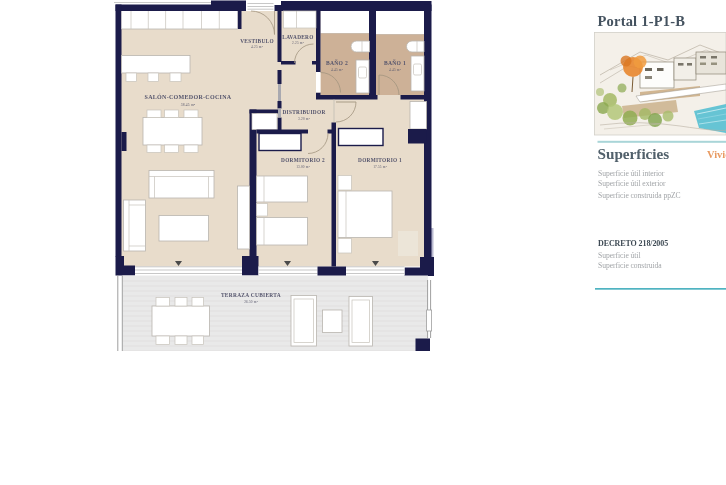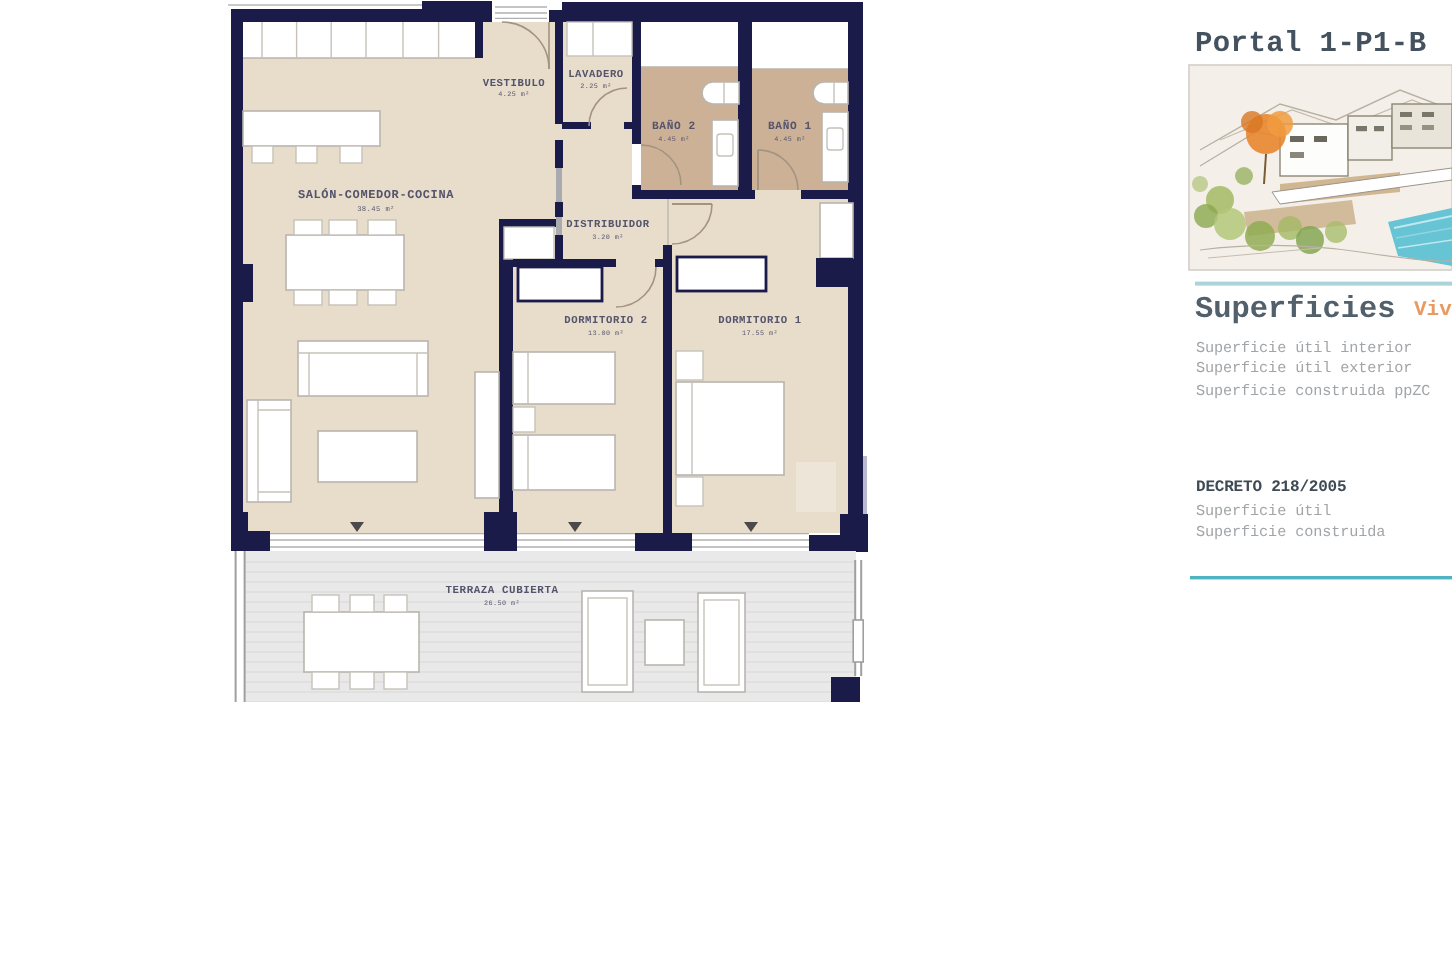--- a/index.html
+++ b/index.html
@@ -1,16 +1,16 @@
 <!DOCTYPE html>
 <html><head>
 <meta charset="utf-8">
 <style>
 html,body{margin:0;padding:0;background:#fff}
-.page{position:relative;width:726px;height:351px;overflow:hidden;font-family:Liberation Mono, monospace}
+.page{position:relative;width:726px;height:351px;overflow:hidden;font-family:Liberation Serif, serif}
 svg{position:absolute;left:0;top:0}
 .w{fill:#1b1b4a}
 .fur{fill:#ffffff;stroke:#b9b5ae;stroke-width:0.8}
 .furn{fill:#ffffff;stroke:#c6c2ba;stroke-width:0.7}
 .arc{fill:none;stroke:#a2947f;stroke-width:0.8}
 .rl{fill:#54546c;font-weight:600;letter-spacing:0.3px;text-anchor:middle}
 .ra{fill:#5a5a6e;font-weight:400;letter-spacing:0.2px;text-anchor:middle}
 .sp{fill:#4a4a4a;stroke:none}
 .site{fill:none;stroke:#4c4c4c;stroke-width:0.7;stroke-linejoin:round}
 </style>

